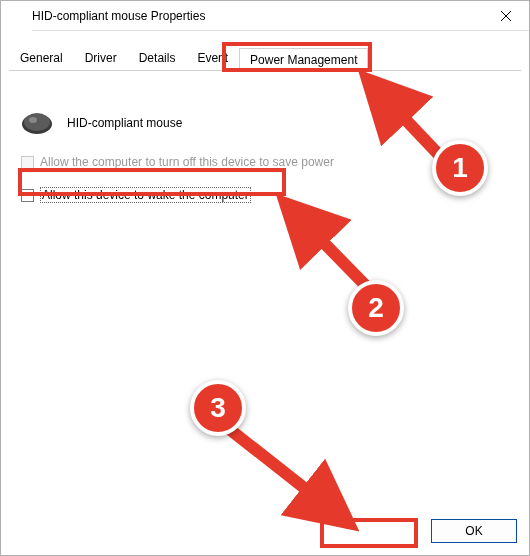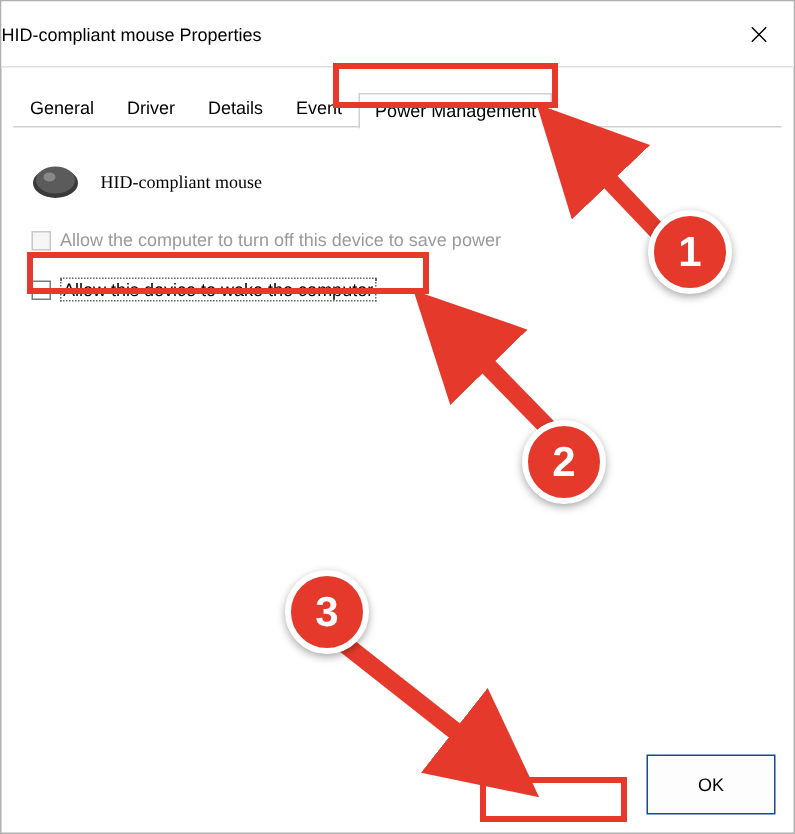--- a/index.html
+++ b/index.html
@@ -13,26 +13,27 @@
     }
     .dialog {
       width: 530px;
       height: 556px;
       background: #ffffff;
       border: 1px solid #b0b0b0;
       display: flex;
       flex-direction: column;
     }
     .titlebar {
-      height: 44px;
+      height: 30px;
       background: #ffffff;
       display: flex;
       align-items: center;
       padding-left: 0;
       border-bottom: 1px solid #e0e0e0;
+      margin-left: 31px;
     }
     .titlebar-text {
       flex: 1;
       font-size: 12px;
       color: #000;
     }
     .close-btn {
       width: 46px;
       height: 32px;
       display: flex;
@@ -68,22 +69,21 @@
     }
     .content {
       flex: 1;
       padding: 18px 18px 0 18px;
       position: relative;
     }
     .device-row {
       display: flex;
       align-items: center;
       gap: 12px;
-      margin-top: 4px;
-      font-family: Liberation Serif, serif;
+      margin-top: 20px;
     }
     .mouse-icon {
       width: 36px;
       height: 28px;
     }
     .device-name {
       font-size: 12px;
       color: #000;
     }
     .checkbox-row {
@@ -112,21 +112,21 @@
     }
     .button-row {
       position: absolute;
       bottom: 12px;
       right: 12px;
       display: flex;
       gap: 8px;
     }
     .btn {
       width: 86px;
-      height: 40px;
+      height: 24px;
       border: 1px solid #8a8a8a;
       background: #fdfdfd;
       font-size: 12px;
       cursor: pointer;
       display: flex;
       align-items: center;
       justify-content: center;
     }
     .btn.default {
       border: 1px solid #0a4d9e;

